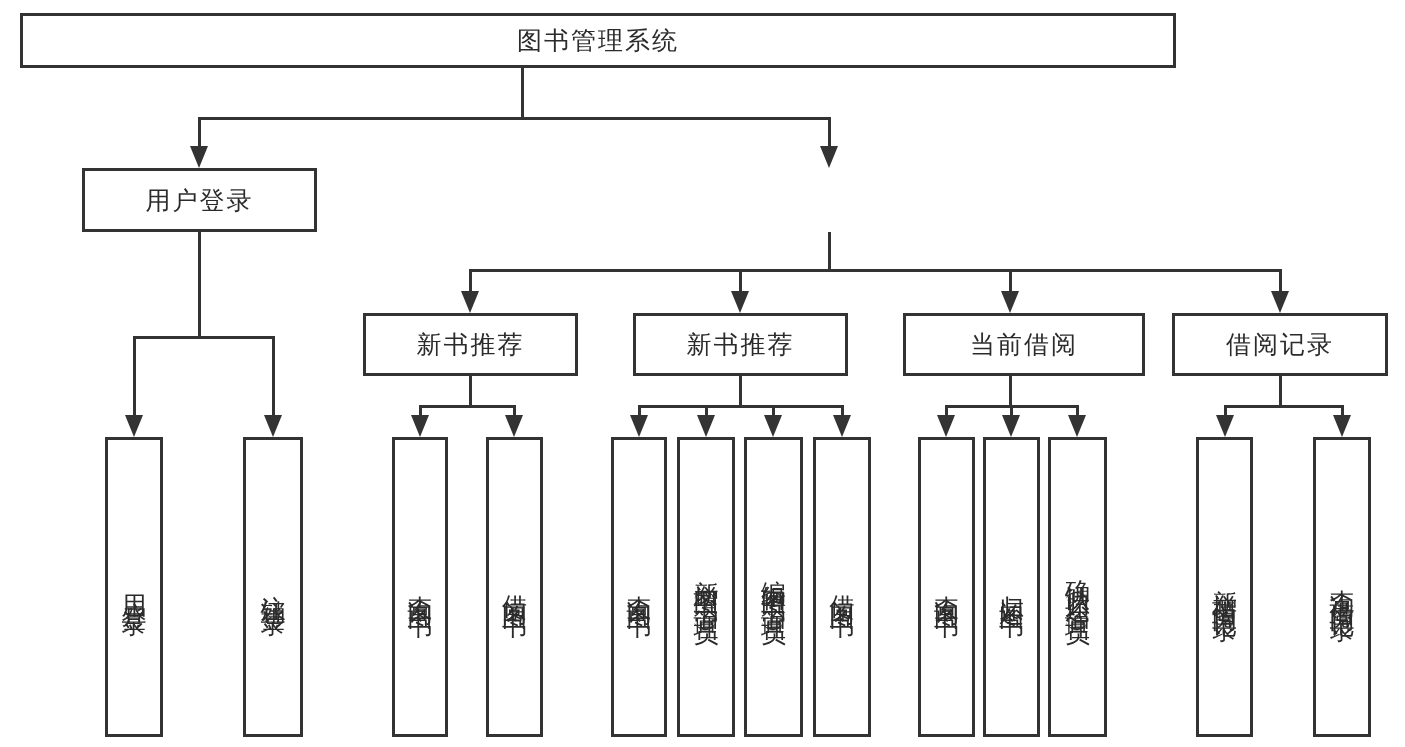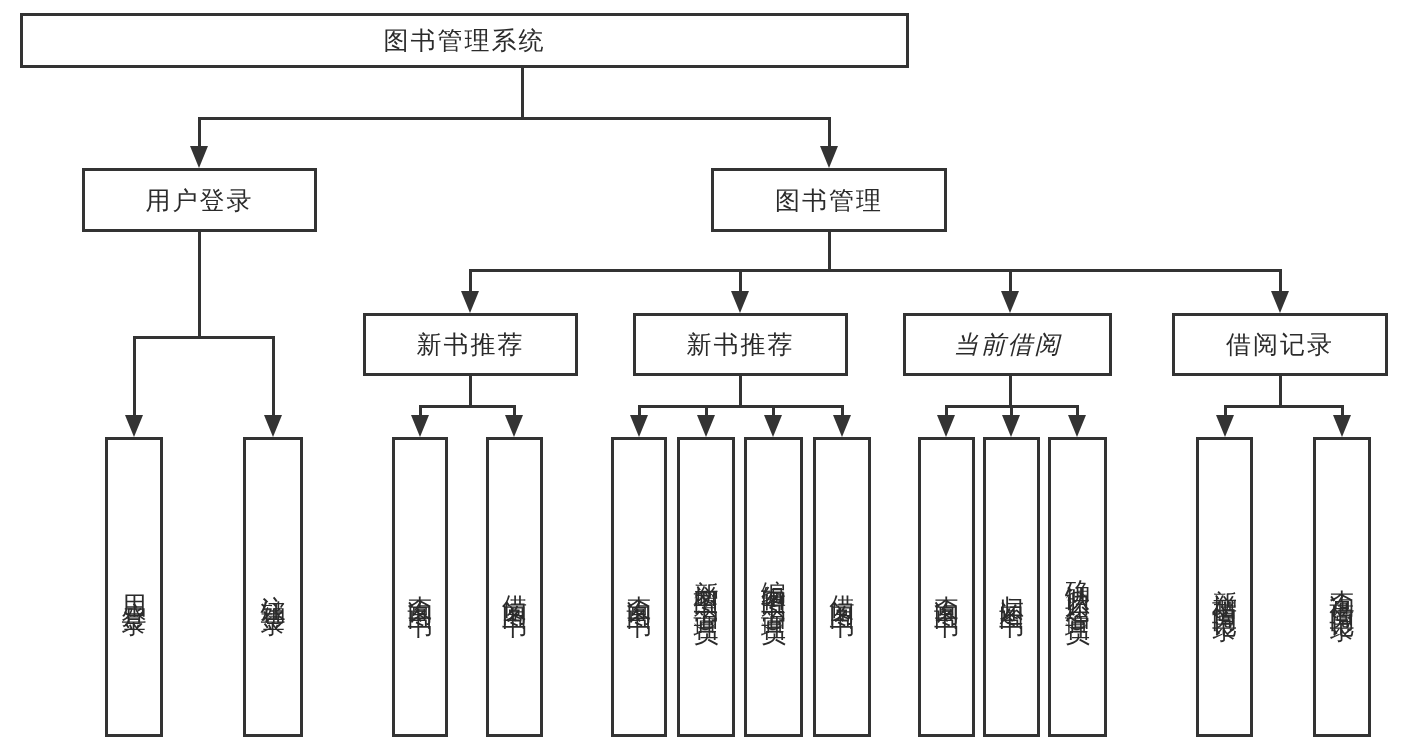--- a/index.html
+++ b/index.html
@@ -46,31 +46,30 @@
     font-size:22px;
     letter-spacing:1px;
     white-space:nowrap;
   }
 </style>
 </head>
 <body>
 
 <div id="stage">
 
-  <div class="node" style="left:20px;top:13px;width:889px;height:55px;text-align:center;">图书管理系统</div>
+  <div class="node" style="left:20px;top:13px;width:1156px;height:55px;text-align:center;">图书管理系统</div>
 
   <div class="node" style="left:82px;top:168px;width:235px;height:64px;">用户登录</div>
 
-  <div class="node" style="left:711px;top:168px;width:236px;height:64px;">图书管理</div>
 
   <div class="node" style="left:363px;top:313px;width:215px;height:63px;">新书推荐</div>
 
   <div class="node" style="left:633px;top:313px;width:215px;height:63px;">新书推荐</div>
 
-  <div class="node" style="left:903px;top:313px;width:209px;height:63px;font-style:italic;">当前借阅</div>
+  <div class="node" style="left:903px;top:313px;width:242px;height:63px;">当前借阅</div>
 
   <div class="node" style="left:1172px;top:313px;width:216px;height:63px;">借阅记录</div>
 
   <div class="node leaf" style="left:105px;top:437px;width:58px;height:300px;">用户登录</div>
   <div class="node leaf" style="left:243px;top:437px;width:60px;height:300px;">注销登录</div>
 
   <div class="node leaf" style="left:392px;top:437px;width:56px;height:300px;">查询图书</div>
   <div class="node leaf" style="left:486px;top:437px;width:57px;height:300px;">借阅图书</div>
 
   <div class="node leaf" style="left:611px;top:437px;width:56px;height:300px;">查询图书</div>

